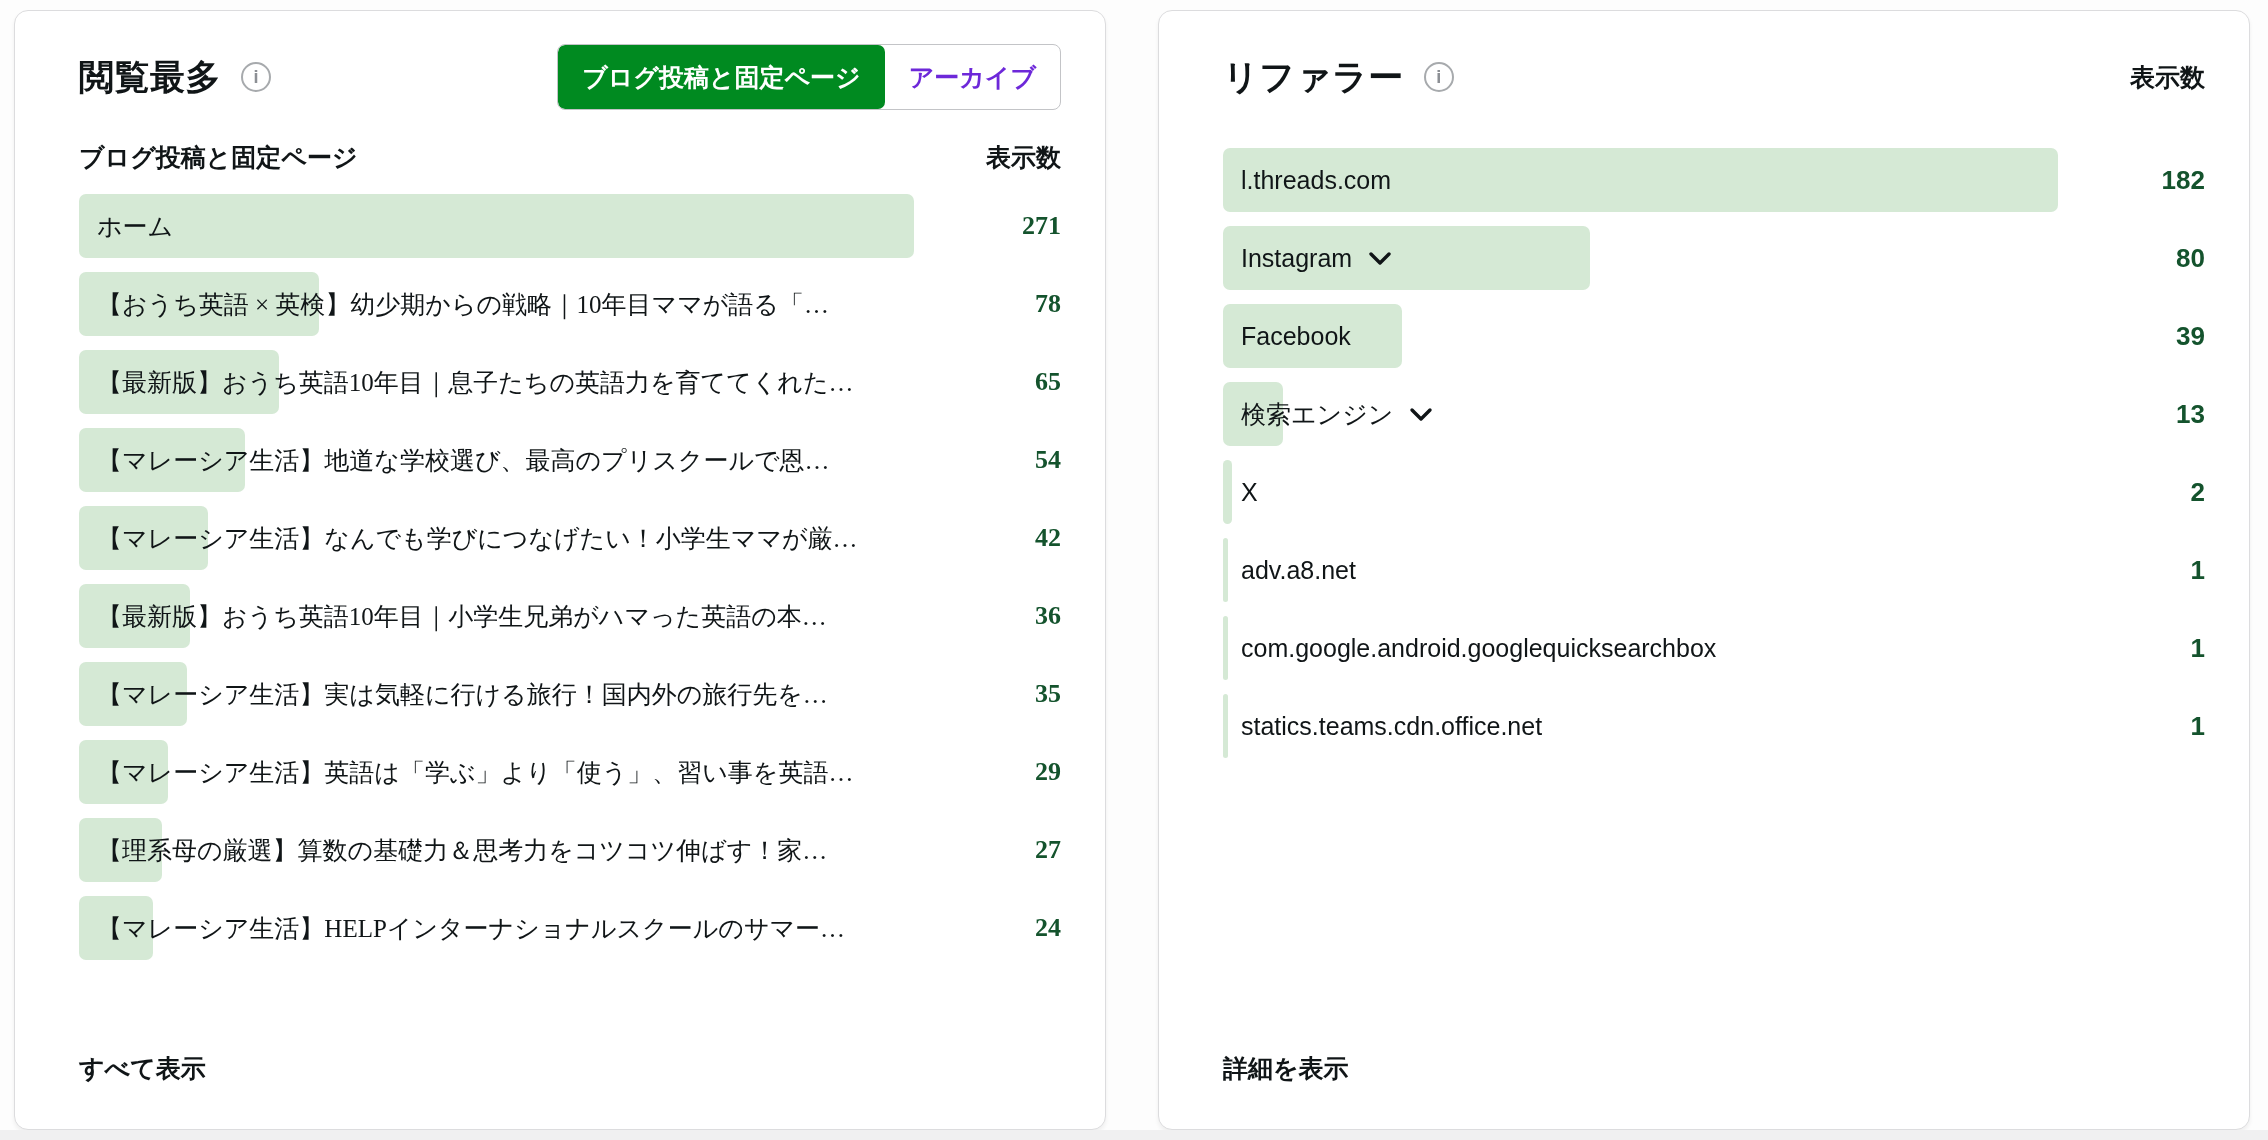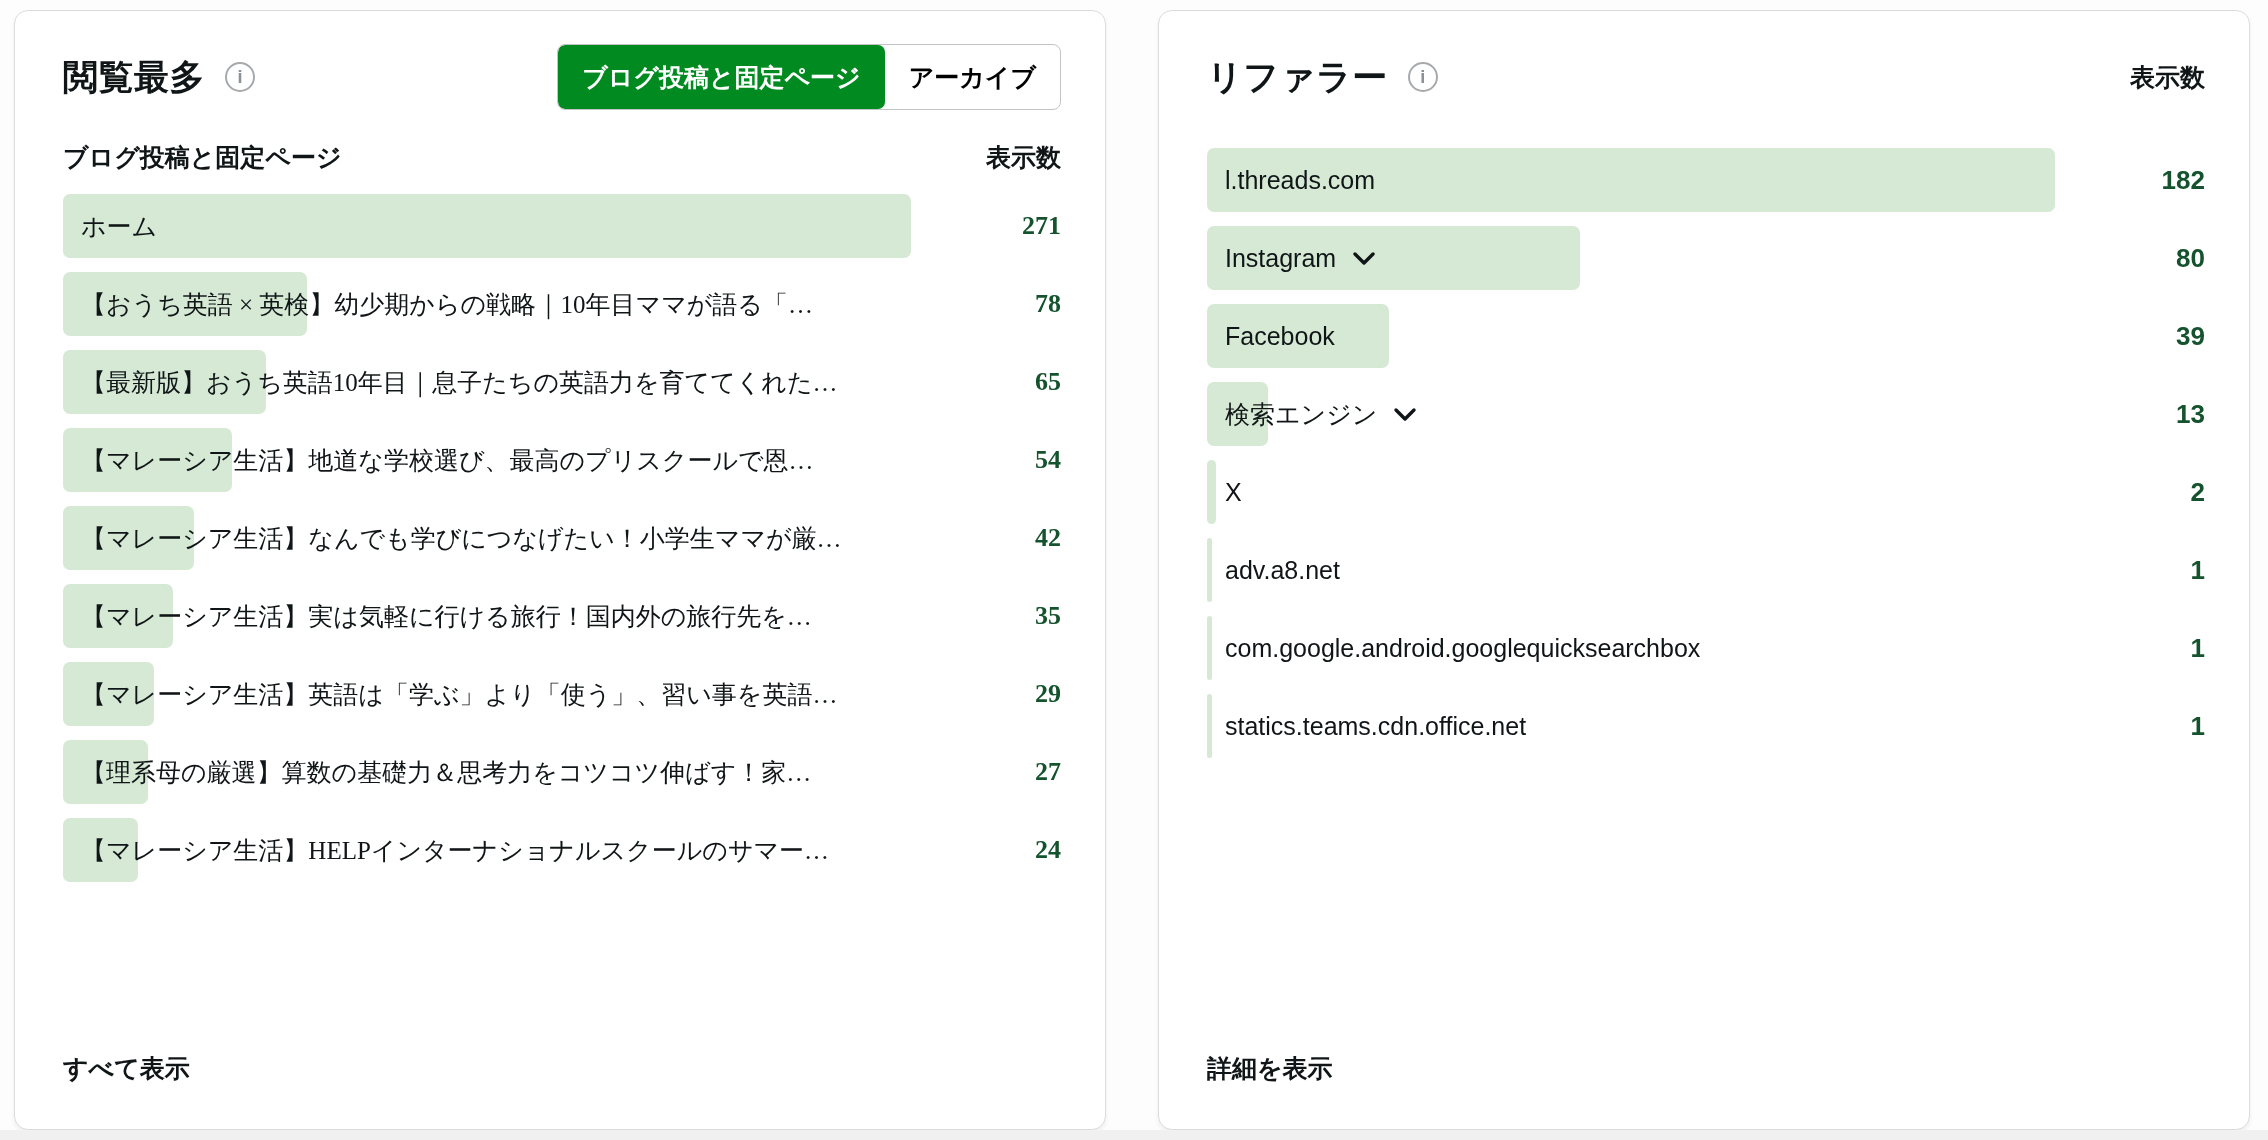--- a/index.html
+++ b/index.html
@@ -11,21 +11,21 @@
     position:relative;
     overflow:hidden;
   }
   .page { position:absolute; left:14px; top:10px; display:flex; gap:52px; }
   .card {
     width:1092px; height:1120px;
     background:#ffffff;
     border:1px solid #dcdcde;
     border-radius:14px;
     box-shadow:0 3px 4px rgba(0,0,0,0.06);
-    padding:26px 44px 44px 48px;
+    padding:26px 44px 44px 64px;
     display:flex; flex-direction:column;
   }
   .card-header {
     height:80px;
     display:flex; align-items:center; justify-content:space-between;
   }
   .title-group { display:flex; align-items:center; gap:20px; }
   .card-title { font-size:35px; font-weight:700; color:#101517; letter-spacing:0.5px; }
   .info-icon {
     width:30px; height:30px; border:2px solid #a7aaad; border-radius:50%;
@@ -33,21 +33,21 @@
     display:flex; align-items:center; justify-content:center;
     cursor:pointer; user-select:none;
   }
   .toggle {
     display:flex; align-items:stretch;
     border:1px solid #c3c4c7; border-radius:8px;
     background:#ffffff; overflow:hidden; height:66px;
   }
   .toggle-btn {
     border:none; background:transparent; cursor:pointer;
-    font-family:inherit; font-size:25px; font-weight:600; color:#000000;
+    font-family:inherit; font-size:25px; font-weight:600; color:#6d28d9;
     padding:0 24px; display:flex; align-items:center;
   }
   .toggle-btn.active { background:#008a20; color:#ffffff; border-radius:7px; }
   .views-header { font-size:25px; font-weight:600; }
   .subheader {
     margin-top:22px; height:36px;
     display:flex; align-items:center; justify-content:space-between;
     font-size:25px; font-weight:600;
   }
   .rows { display:flex; flex-direction:column; }
@@ -125,20 +125,26 @@
     <span class="row-value">54</span>
   </div>
 
   <div class="row">
     <div class="bar" style="width: 13.17%;"></div>
     <span class="row-label">【マレーシア生活】なんでも学びにつなげたい！小学生ママが厳…</span>
 
     <span class="row-value">42</span>
   </div>
 
+  <div class="row">
+    <div class="bar" style="width: 11.29%;"></div>
+    <span class="row-label">【最新版】おうち英語10年目｜小学生兄弟がハマった英語の本…</span>
+
+    <span class="row-value">36</span>
+  </div>
 
   <div class="row">
     <div class="bar" style="width: 10.98%;"></div>
     <span class="row-label">【マレーシア生活】実は気軽に行ける旅行！国内外の旅行先を…</span>
 
     <span class="row-value">35</span>
   </div>
 
   <div class="row">
     <div class="bar" style="width: 9.1%;"></div>

